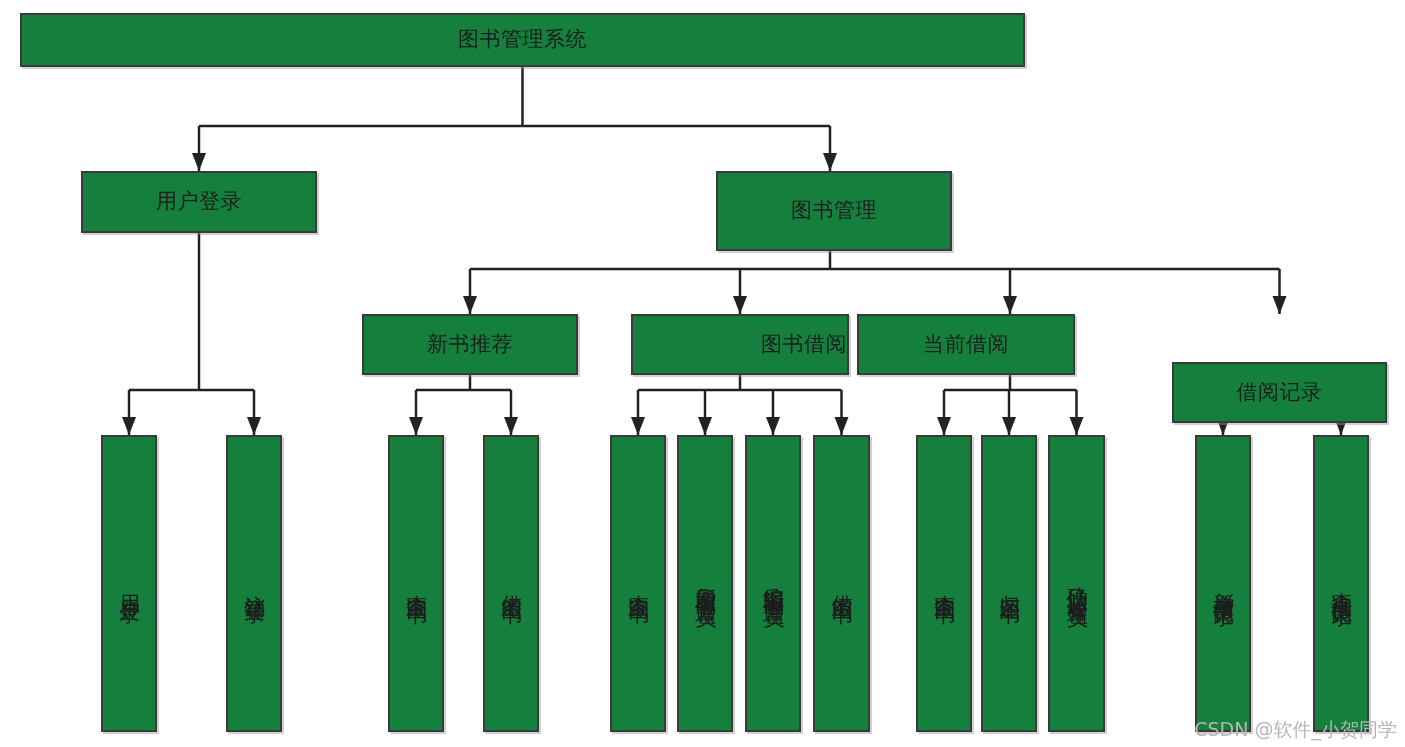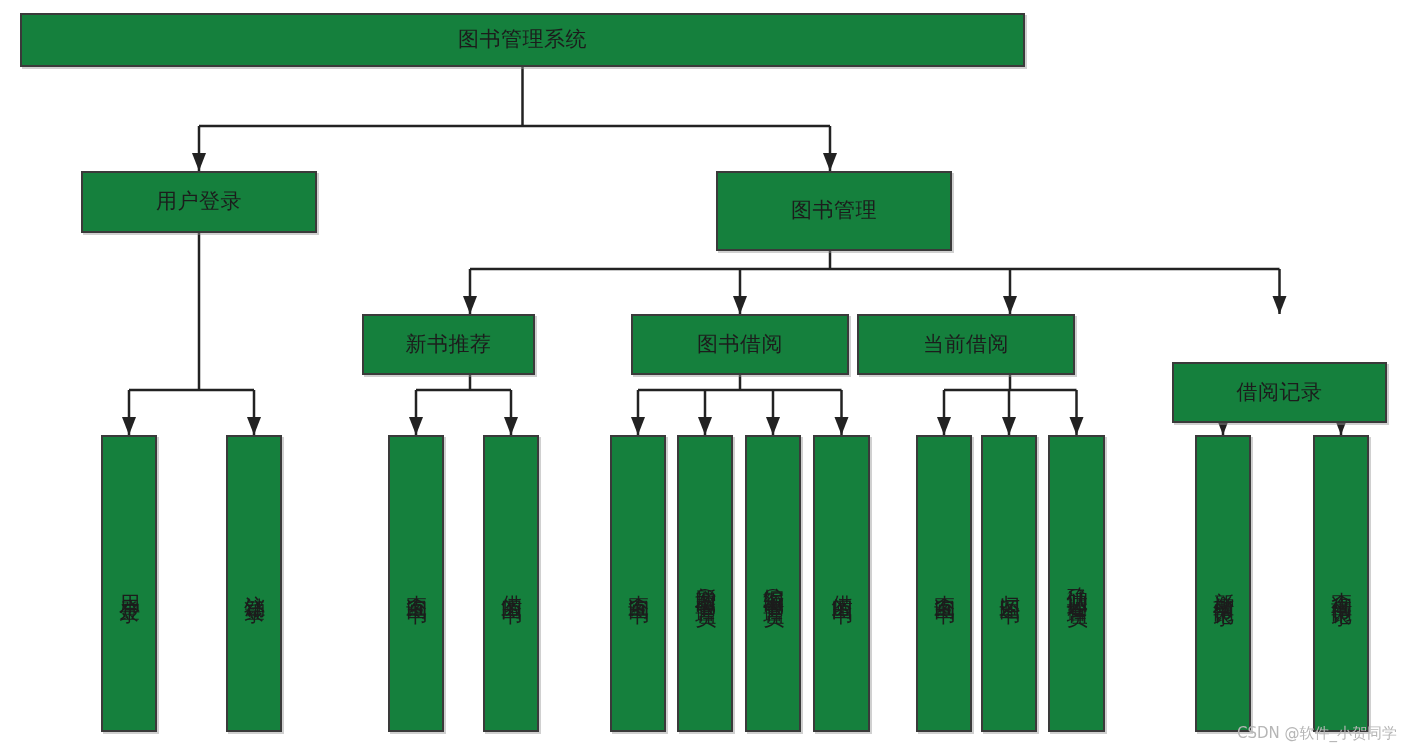--- a/index.html
+++ b/index.html
@@ -61,21 +61,21 @@
     text-orientation: upright;
     font-size: 21px;
     line-height: 1.22;
     letter-spacing: 3px;
     white-space: nowrap;
   }
   .watermark {
     position: absolute;
     right: 8px;
     bottom: 4px;
-    font-size: 15px;
+    font-size: 19px;
     color: #b6b6b6;
     z-index: 5;
     white-space: nowrap;
     font-family: "DejaVu Sans", "Liberation Sans", sans-serif;
   }
 </style>
 </head>
 <body>
 
 <div id="canvas">
@@ -136,24 +136,24 @@
   <div id="nodes">
       <div class="node h root" style="left: 20px; top: 13px; width: 1005px; height: 54px;">
         <span class="label">图书管理系统</span>
       </div>
       <div class="node h" style="left: 81px; top: 171px; width: 236px; height: 62px;">
         <span class="label">用户登录</span>
       </div>
       <div class="node h" style="left: 688px; top: 171px; width: 236px; height: 80px; margin-left: 28px;">
         <span class="label">图书管理</span>
       </div>
-      <div class="node h" style="left: 362px; top: 314px; width: 173px; height: 61px;">
+      <div class="node h" style="left: 362px; top: 314px; width: 216px; height: 61px;">
         <span class="label">新书推荐</span>
       </div>
-      <div class="node h" style="left: 631px; top: 314px; width: 218px; height: 61px;">
+      <div class="node h" style="left: 631px; top: 314px; width: 218px; height: 61px; justify-content: flex-end;">
         <span class="label">图书借阅</span>
       </div>
       <div class="node h" style="left: 857px; top: 314px; width: 218px; height: 61px;">
         <span class="label">当前借阅</span>
       </div>
       <div class="node h" style="left: 1172px; top: 314px; width: 215px; height: 61px; margin-top: 48px;">
         <span class="label">借阅记录</span>
       </div>
       <div class="node v" style="left: 101px; top: 435px; width: 56px; height: 297px;">
         <span class="label">用户登录</span>

